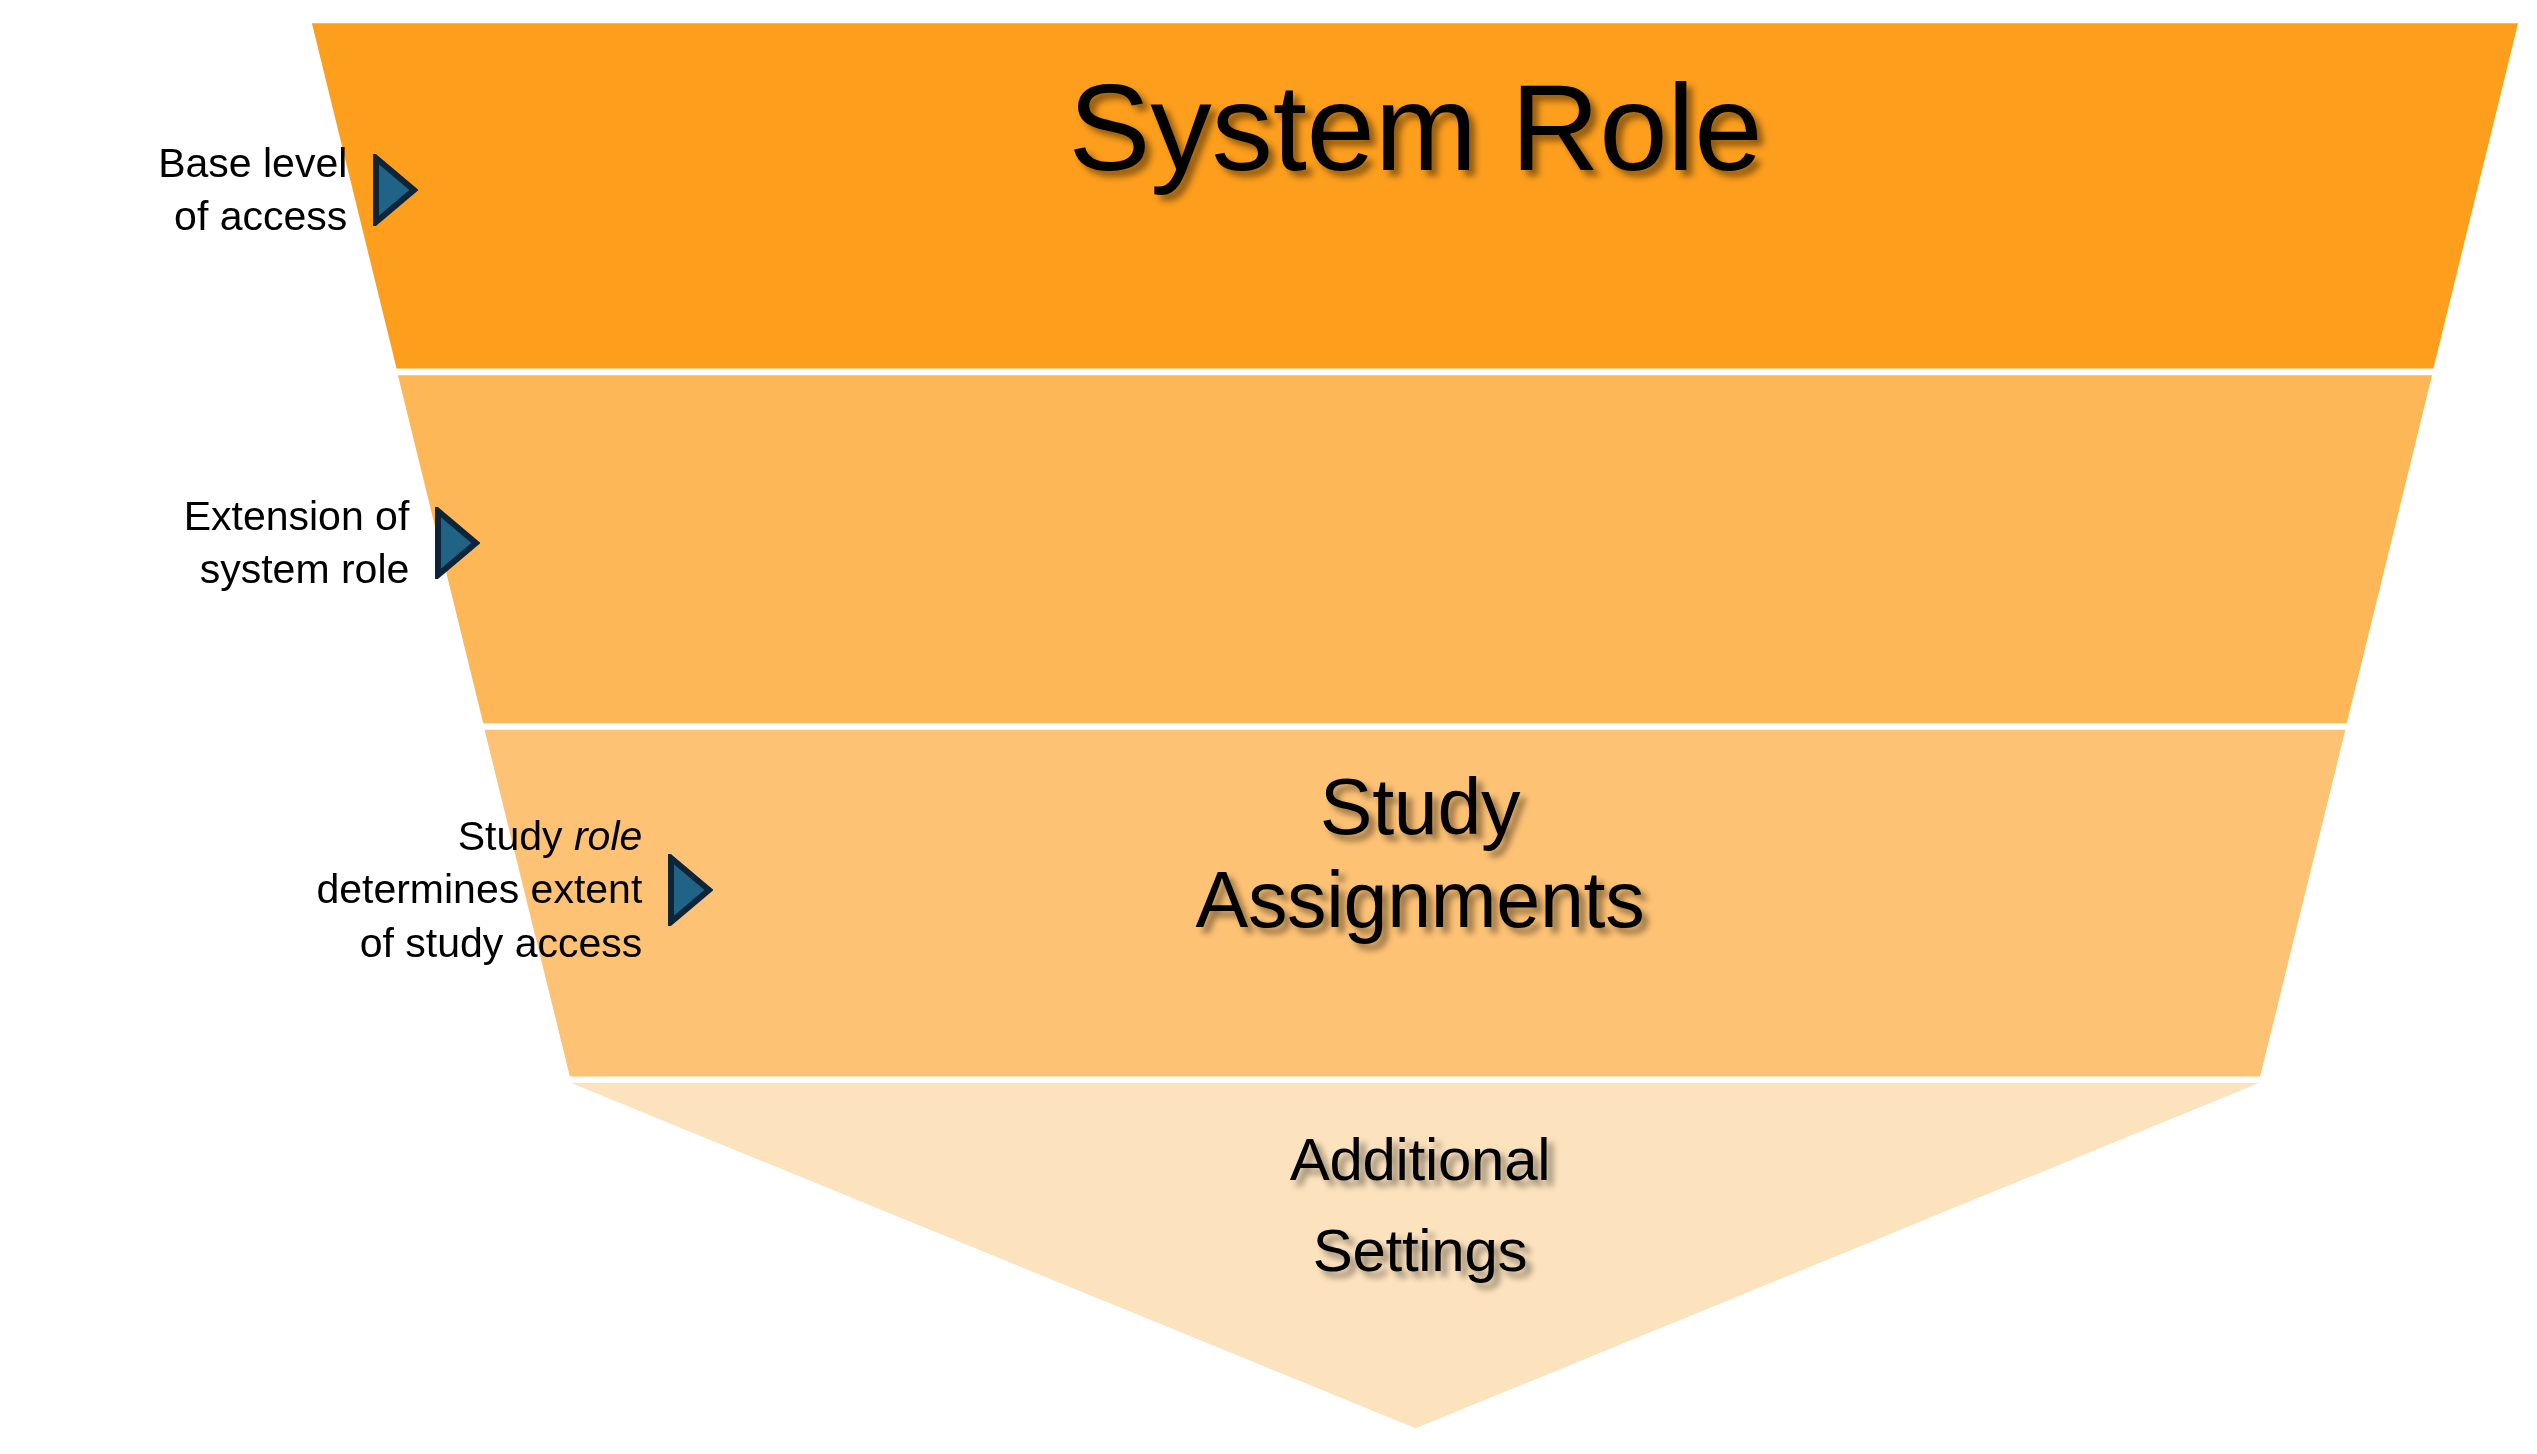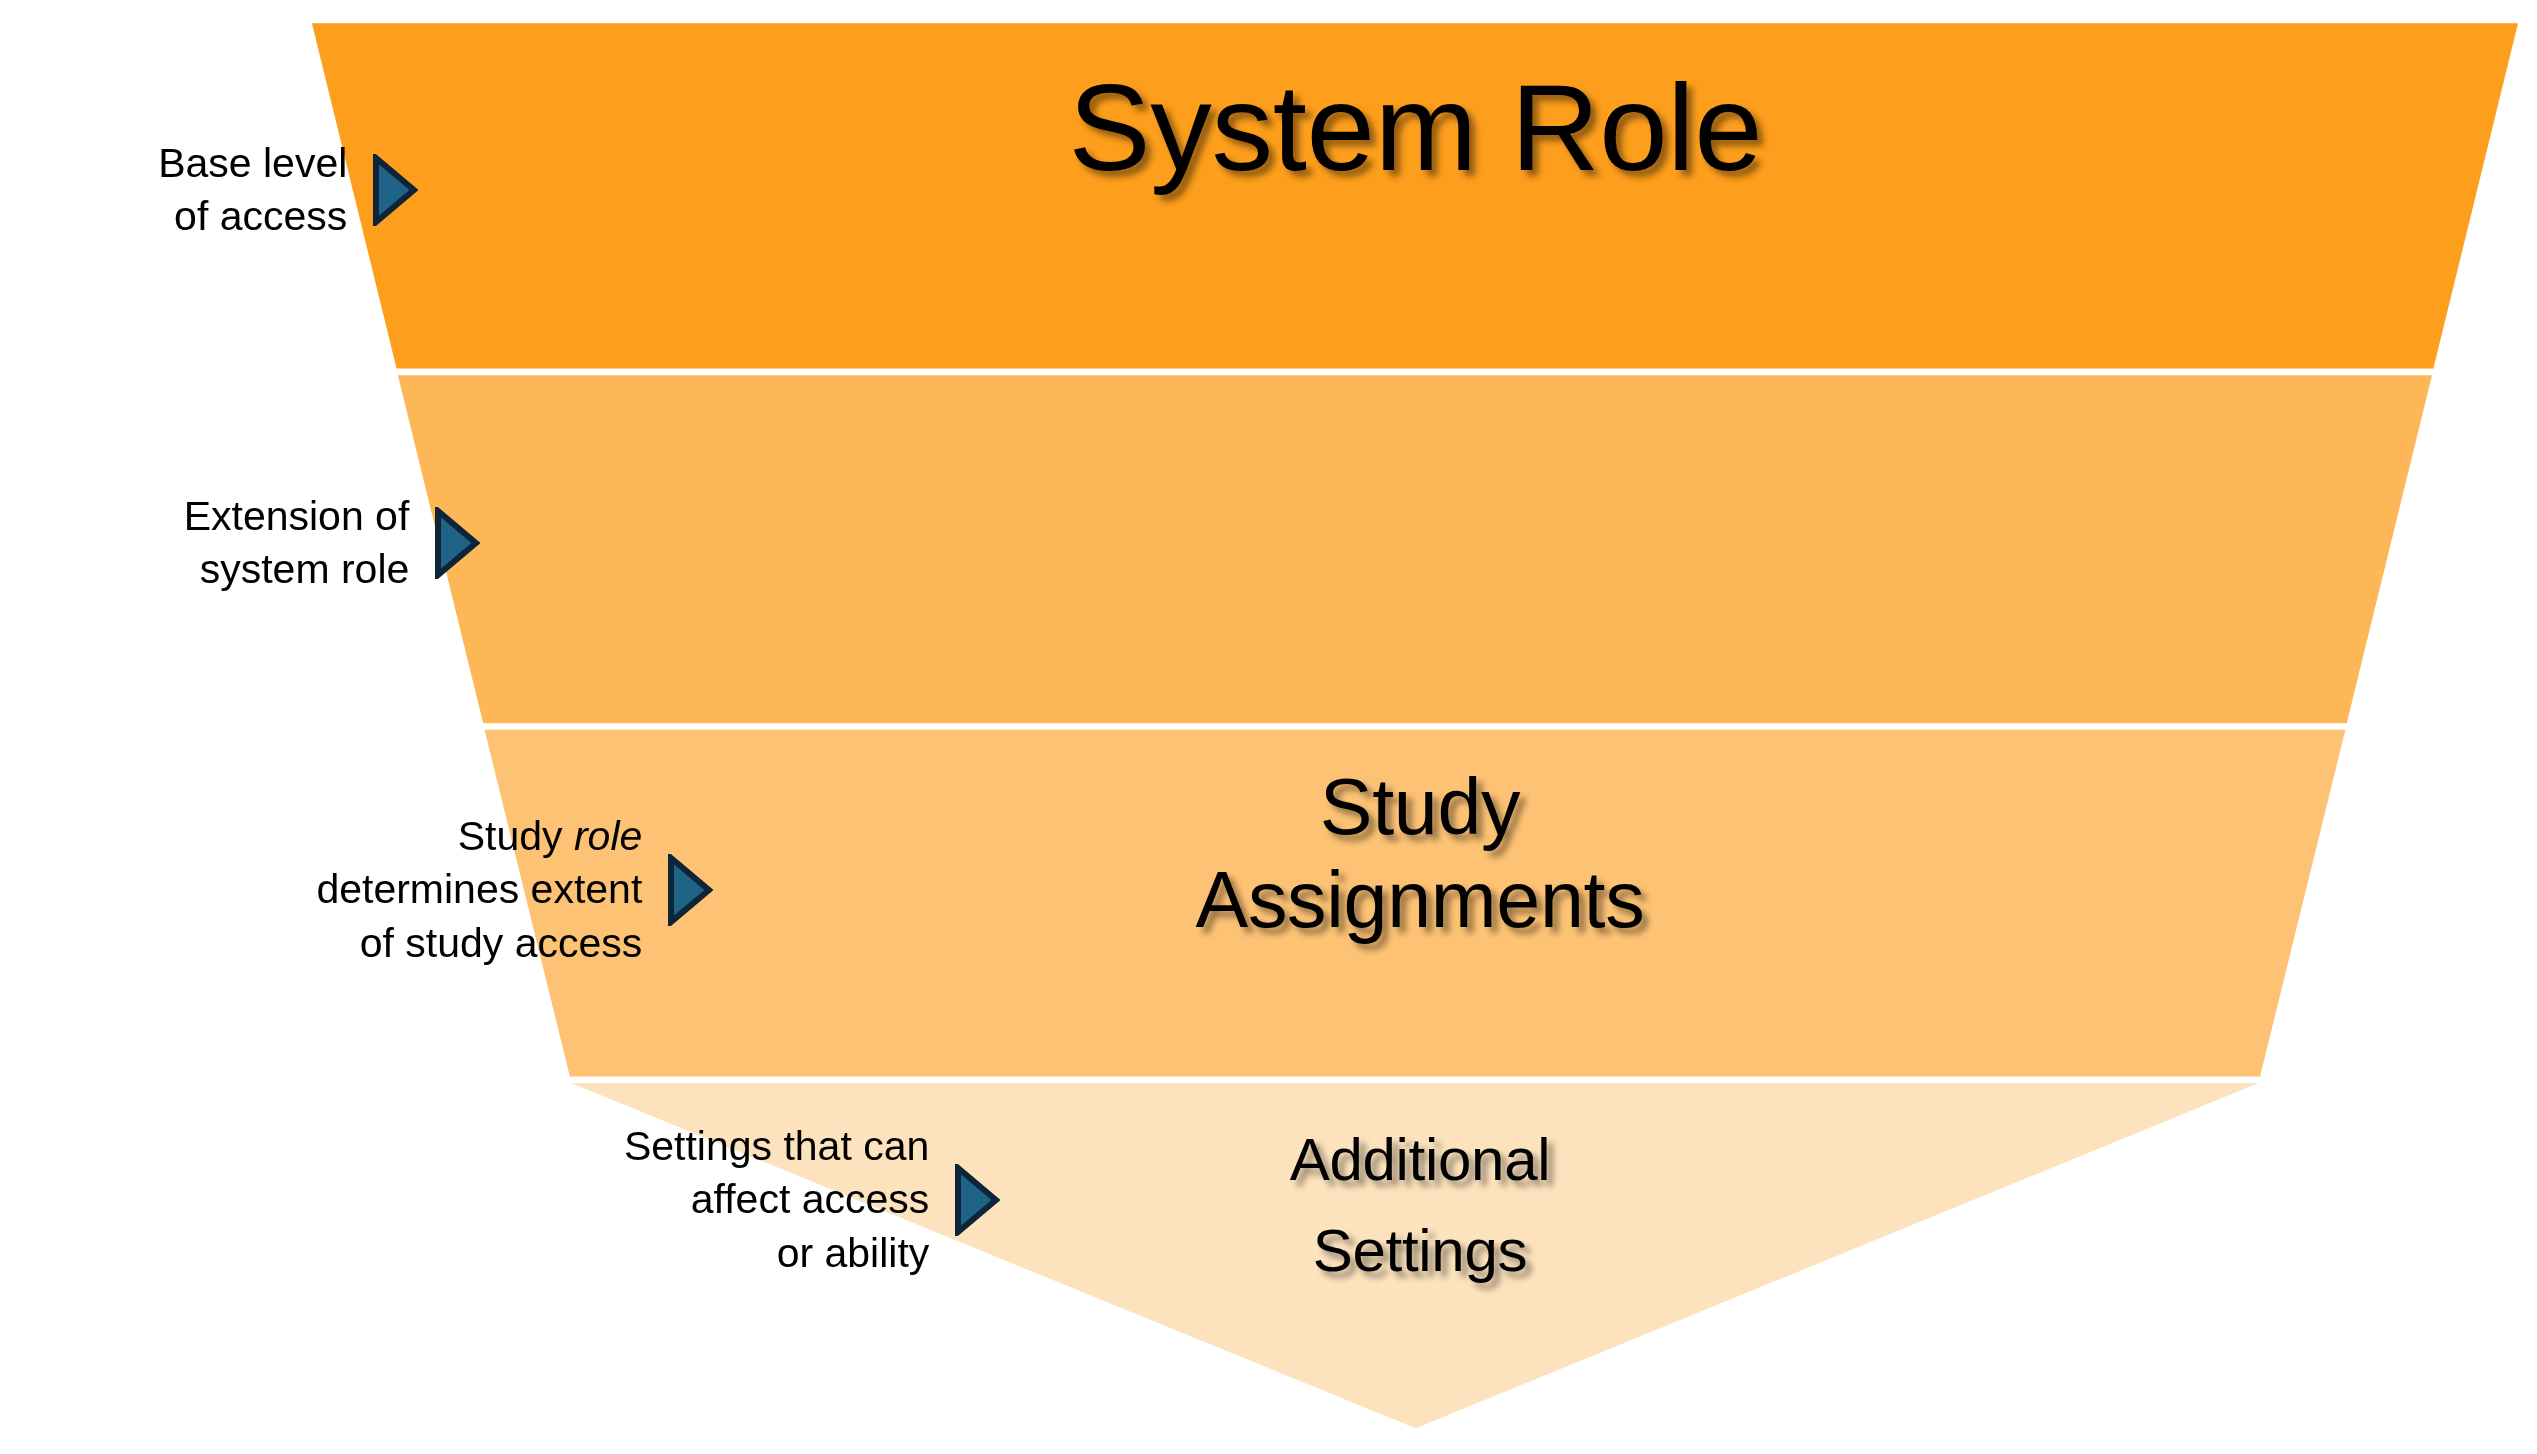--- a/index.html
+++ b/index.html
@@ -148,23 +148,15 @@
   </div>
 
   <div class="annotation" id="annotation-2">
     <div class="annotation-text">Extension of
 system role</div>
     <svg class="arrow-marker" viewBox="0 0 72 108">
       <polygon points="9,6 66,54 9,102" fill="#1F6387" stroke="#0E2438" stroke-width="9" stroke-linejoin="miter"></polygon>
     </svg>
   </div>
 
-  <div class="annotation" id="annotation-4">
-    <div class="annotation-text">Settings that can
-affect access
-or ability</div>
-    <svg class="arrow-marker" viewBox="0 0 72 108">
-      <polygon points="9,6 66,54 9,102" fill="#1F6387" stroke="#0E2438" stroke-width="9" stroke-linejoin="miter"></polygon>
-    </svg>
-  </div>
 
 </div>
 
 
 </body></html>

